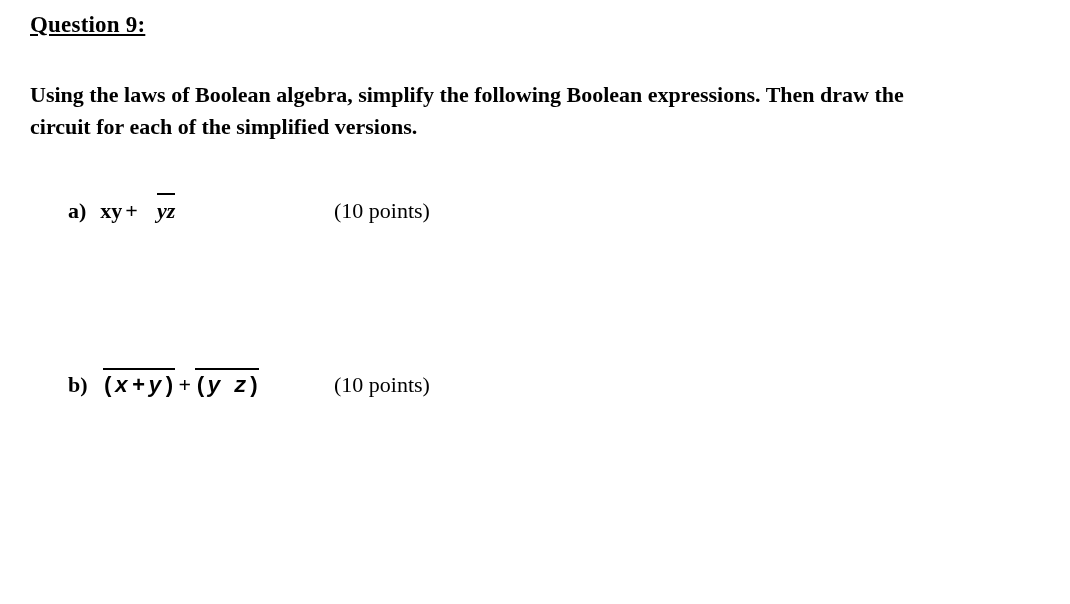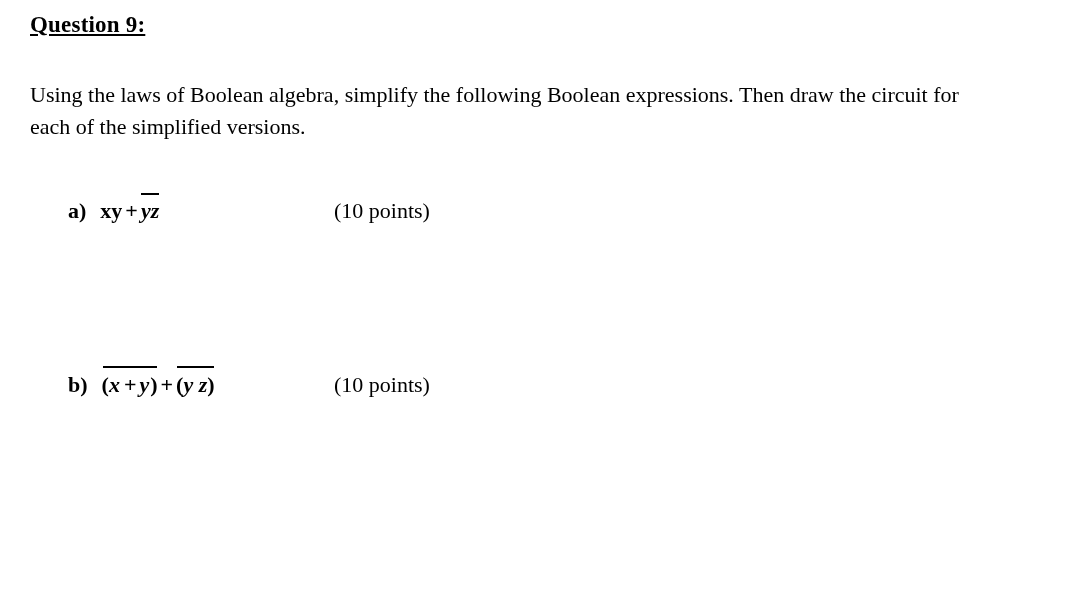--- a/index.html
+++ b/index.html
@@ -29,21 +29,21 @@
     font-weight: bold;
     text-decoration: underline;
     letter-spacing: 0.2px;
   }
   .q-body {
     position: absolute;
     left: 30px;
     top: 79px;
     width: 930px;
     font-size: 22px;
-    font-weight: normal;
+    font-weight: bold;
     line-height: 1.45;
   }
   .item {
     position: absolute;
     font-size: 22px;
     font-weight: bold;
     white-space: nowrap;
   }
   .item-a { left: 68px; top: 198px; }
   .item-b { left: 68px; top: 372px; }
@@ -57,33 +57,35 @@
     font-weight: bold;
   }
   .italic {
     font-style: italic;
   }
   .ov {
     position: relative;
     display: inline-block;
     font-style: italic;
     font-weight: bold;
+    margin-left: 16px;
   }
   .ov::before {
     content: "";
     position: absolute;
     left: 0;
     right: 0;
     top: -5px;
     border-top: 2px solid #000;
   }
   .ov-wide {
     position: relative;
     display: inline-block;
     font-weight: bold;
+    font-family: Liberation Mono, monospace;
   }
   .ov-wide::before {
     content: "";
     position: absolute;
     left: 1px;
     right: 1px;
     top: -6px;
     border-top: 2px solid #000;
   }
   .points {

